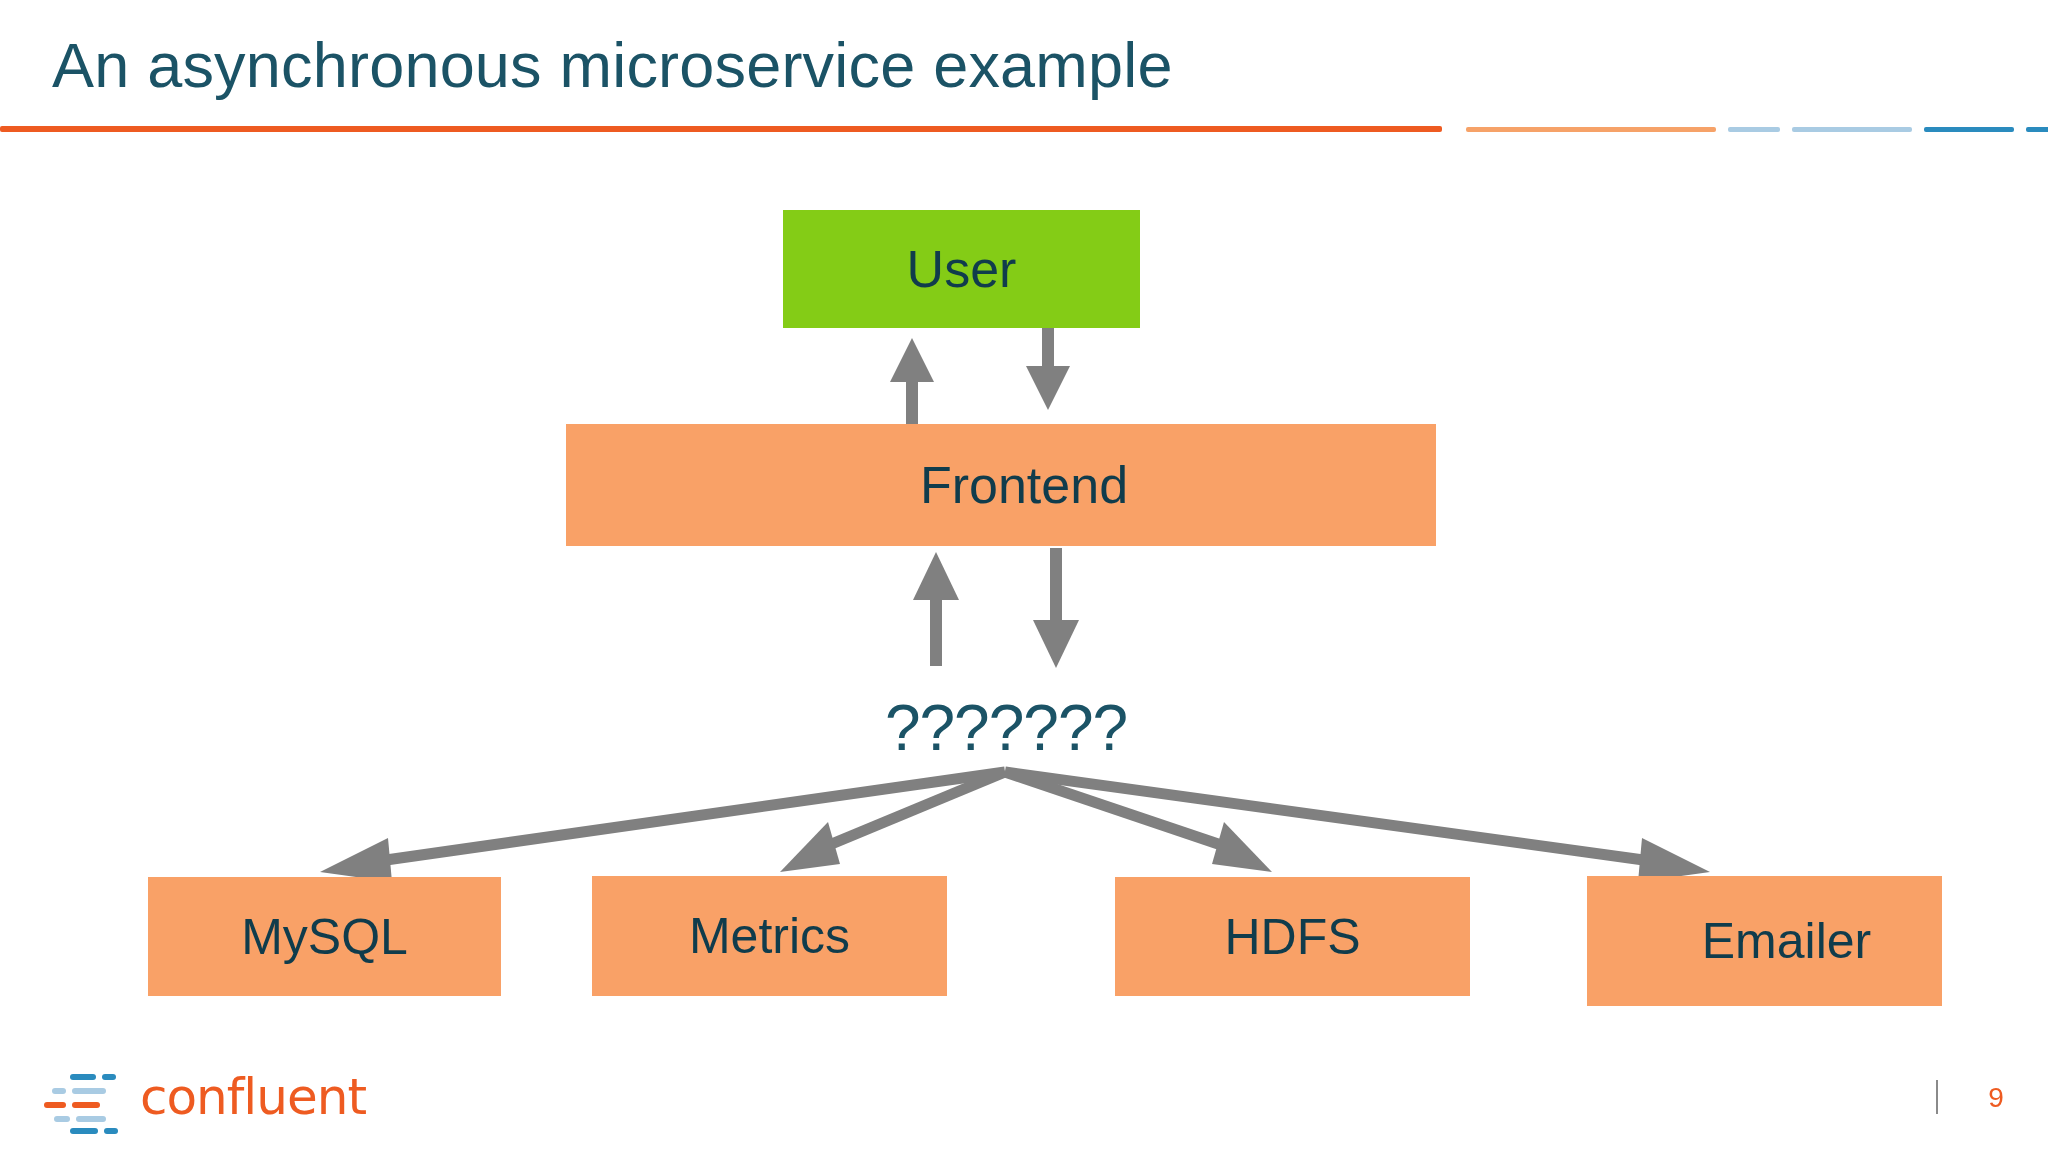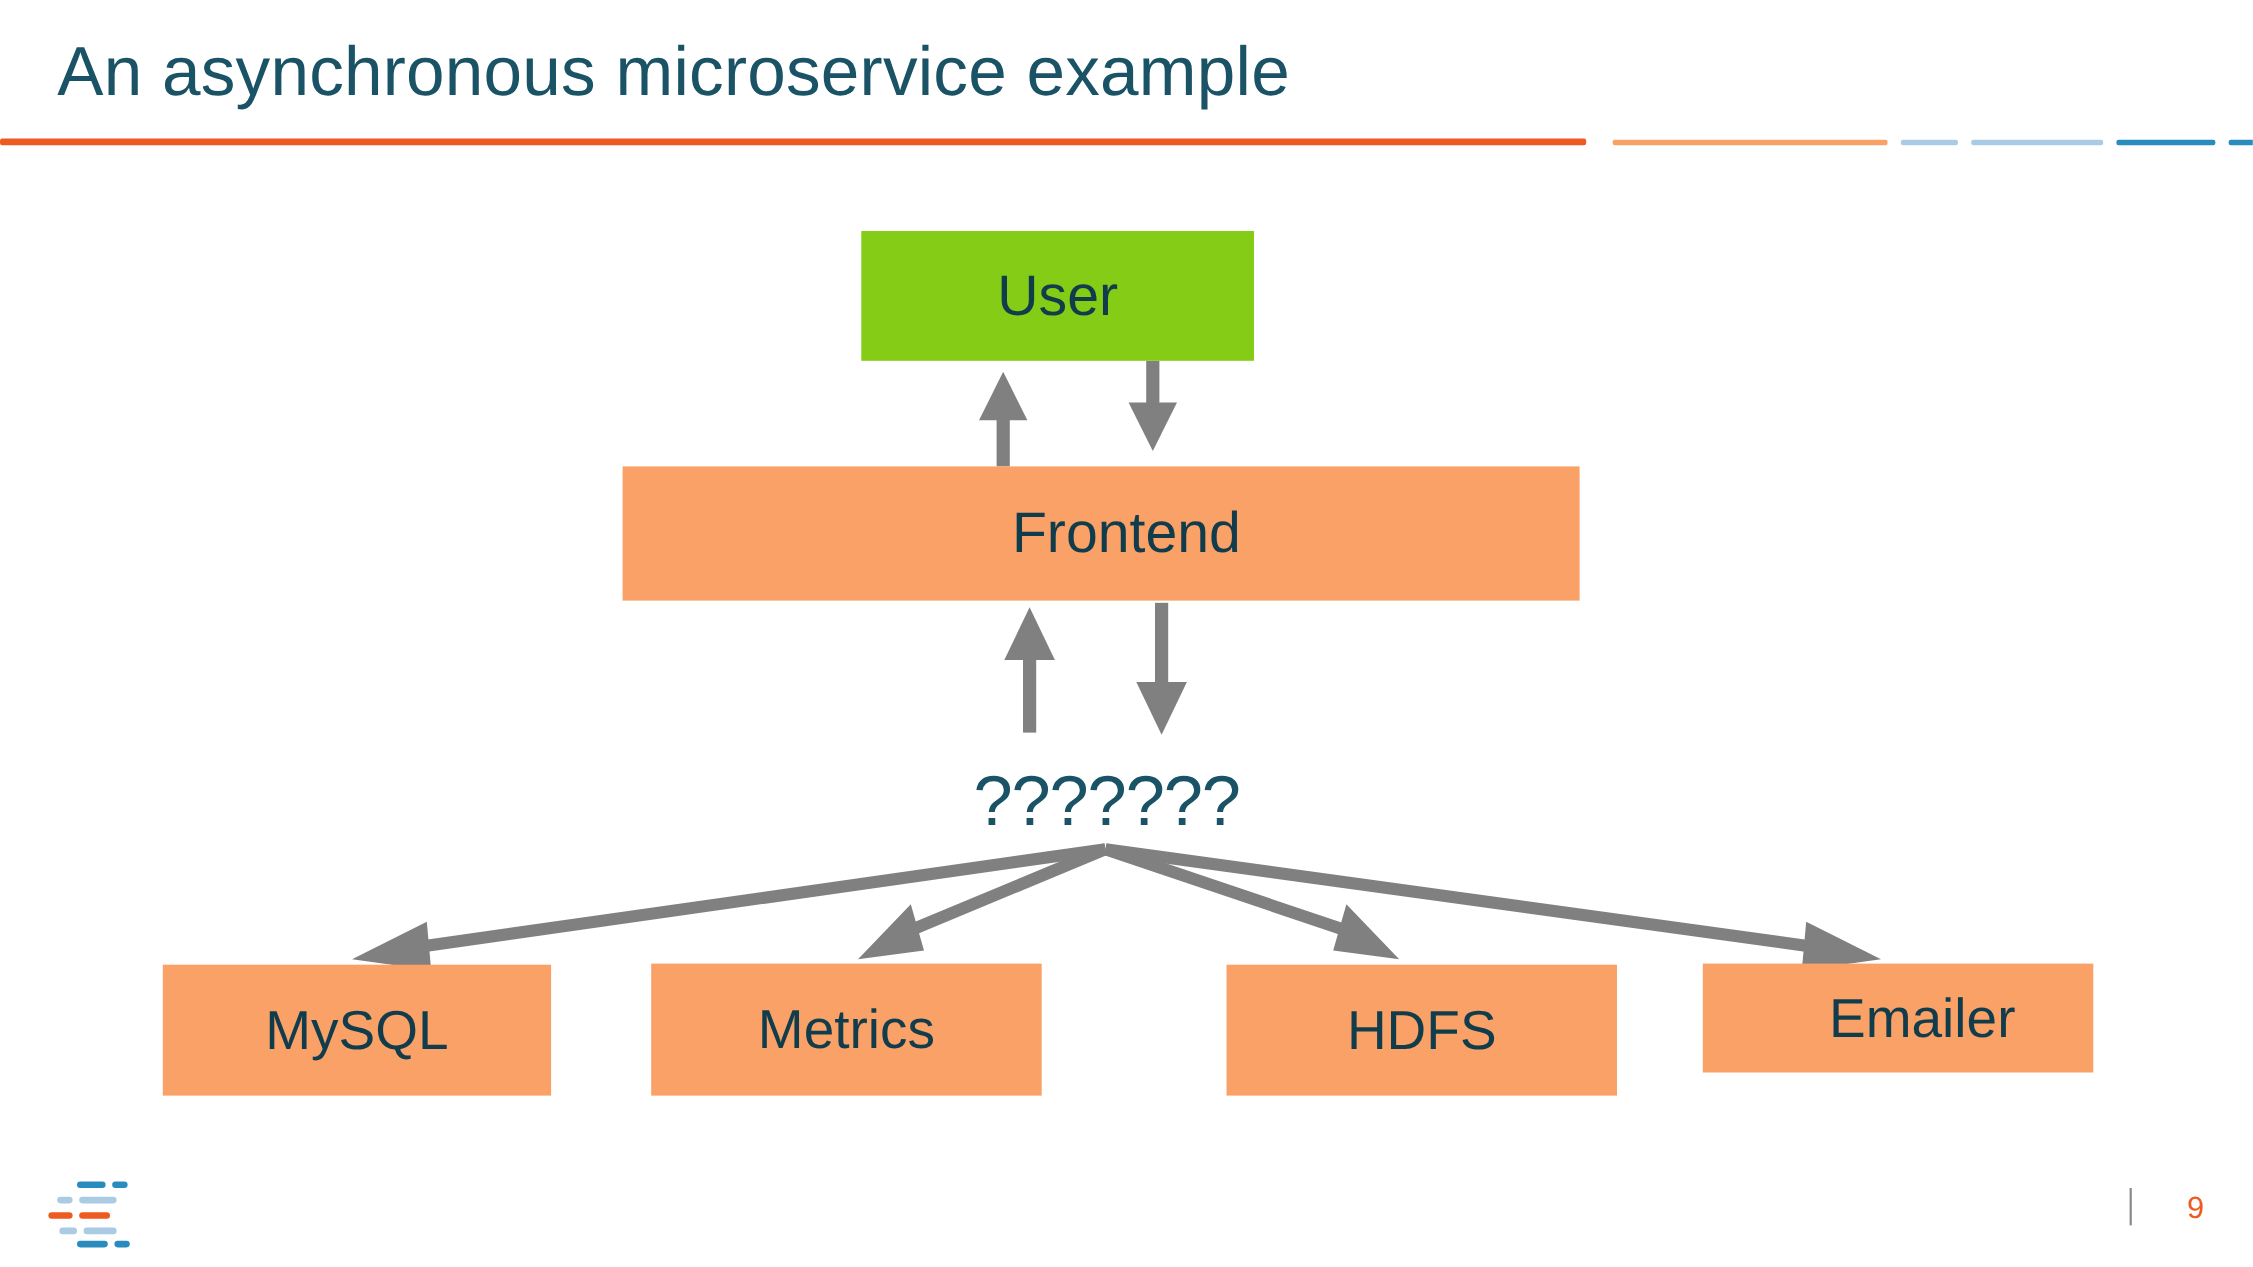--- a/index.html
+++ b/index.html
@@ -59,21 +59,21 @@
   #node-user     { left:783px;  top:210px; width:357px; height:118px; font-size:52px; }
   #node-frontend { left:566px;  top:424px; width:870px; height:122px; font-size:52px;padding-left:46px; }
   #node-unknown  {
     left:866px; top:688px; width:280px; height:80px;
     background:transparent; color:#1B5366;
     font-size:64px; letter-spacing:-1px;
   }
   #node-mysql   { left:148px;  top:877px; width:353px; height:119px; }
   #node-metrics { left:592px;  top:876px; width:355px; height:120px; }
   #node-hdfs    { left:1091px; top:877px; width:355px; height:119px;margin-left:24px; }
-  #node-emailer { left:1548px; top:876px; width:355px; height:99px;padding-left:44px; }
+  #node-emailer { left:1587px; top:876px; width:355px; height:130px;padding-left:44px; }
 
   #arrow-layer {
     position:absolute; left:0; top:0;
     width:2048px; height:1152px;
     pointer-events:none;
   }
 
   
   #footer-logo {
     position:absolute; left:44px; top:1072px;
@@ -174,16 +174,17 @@
 
     <div class="logo-dash" style="left:0px;  top:30px; width:22px; background:#EE5B21;"></div>
     <div class="logo-dash" style="left:28px; top:30px; width:28px; background:#EE5B21;"></div>
 
     <div class="logo-dash" style="left:10px; top:44px; width:16px; background:#A9CBE3;"></div>
     <div class="logo-dash" style="left:32px; top:44px; width:30px; background:#A9CBE3;"></div>
 
     <div class="logo-dash" style="left:26px; top:56px; width:28px; background:#2A8BBE;"></div>
     <div class="logo-dash" style="left:60px; top:56px; width:14px; background:#2A8BBE;"></div>
   </div>
+  <div id="logo-wordmark">confluent</div>
 </div>
 
 <div id="footer-divider"></div>
 <div id="page-number">9</div>
 
 </body></html>

